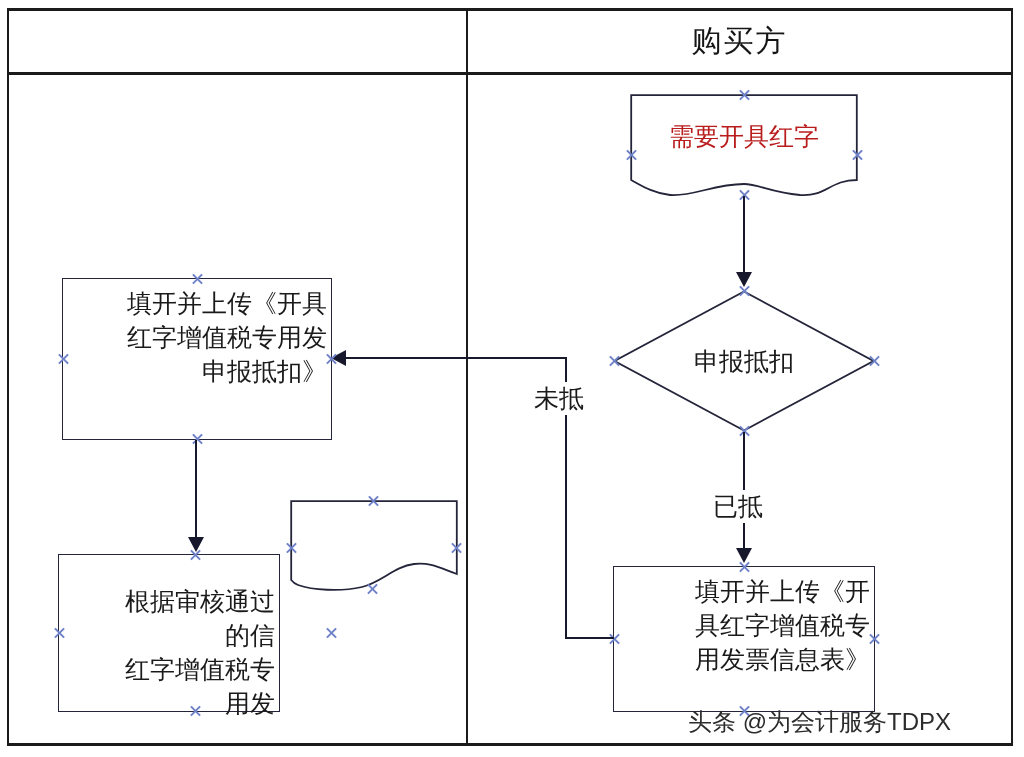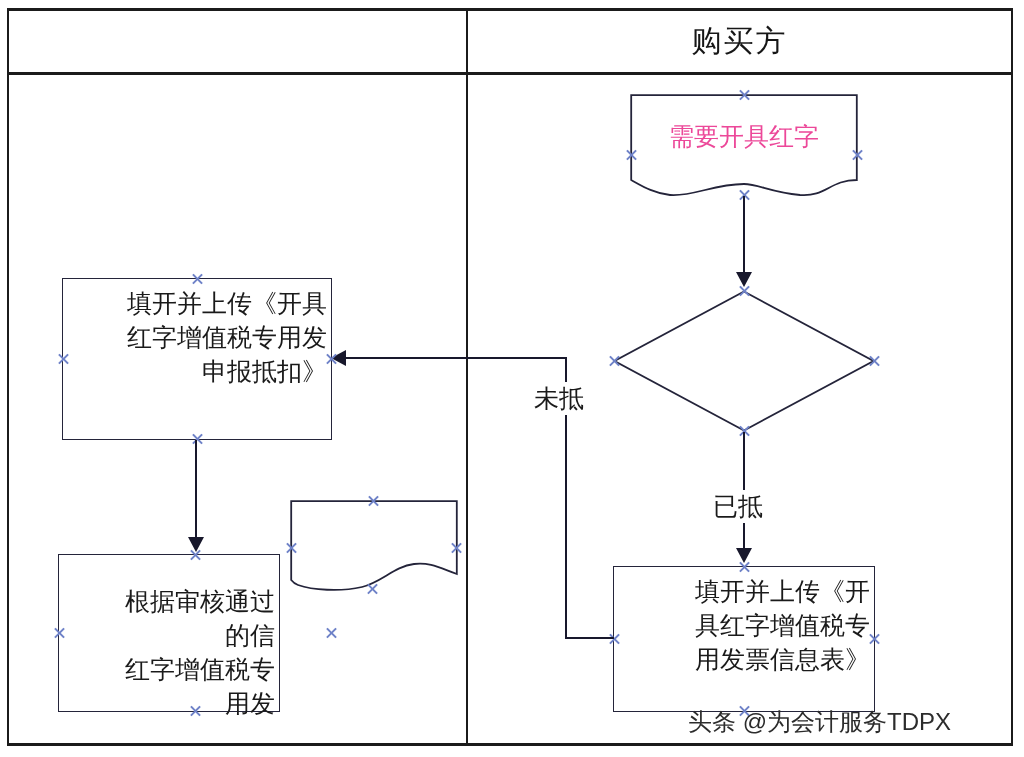--- a/index.html
+++ b/index.html
@@ -45,21 +45,21 @@
     position:absolute;left:9px;right:4px;top:8px;
     text-align:right;
     margin-left:48px;
   }
 
   
   .docshape{position:absolute;}
   .docshape svg{display:block;overflow:visible;}
   .docshape .txt{
     position:absolute;left:0;right:0;top:26px;
-    text-align:center;font-size:25px;color:#ec4899;
+    text-align:center;font-size:25px;color:#b91c1c;
   }
 
   
   .diamond{position:absolute;}
   .diamond svg{display:block;}
   .diamond .txt{
     position:absolute;left:0;right:0;top:50%;
     transform:translateY(-50%);
     text-align:center;font-size:25px;color:#1a1a1a;
   }
@@ -134,20 +134,21 @@
   <div class="handle" style="left:857px;top:155px;"></div>
   <div class="handle" style="left:744px;top:195px;"></div>
 
   <div class="conn conn-v" style="left:743px;top:196px;height:78px;"></div>
   <div class="arrow arrow-down" style="left:736px;top:272px;"></div>
 
   <div class="diamond" style="left:613px;top:290px;width:262px;height:142px;">
     <svg width="262" height="142" viewBox="0 0 262 142">
       <path d="M131,1.5 L260.5,71 L131,140.5 L1.5,71 Z" fill="none" stroke="#24243a" stroke-width="1.8"></path>
     </svg>
+    <div class="txt">申报抵扣</div>
   </div>
   <div class="handle" style="left:744px;top:291px;"></div>
   <div class="handle" style="left:614px;top:361px;"></div>
   <div class="handle" style="left:874px;top:361px;"></div>
   <div class="handle" style="left:744px;top:431px;"></div>
 
   <div class="conn conn-v" style="left:743px;top:432px;height:118px;"></div>
   <div class="arrow arrow-down" style="left:736px;top:548px;"></div>
   <div class="edge-label" style="left:711px;top:474px;margin-top:16px;">已抵</div>
 

